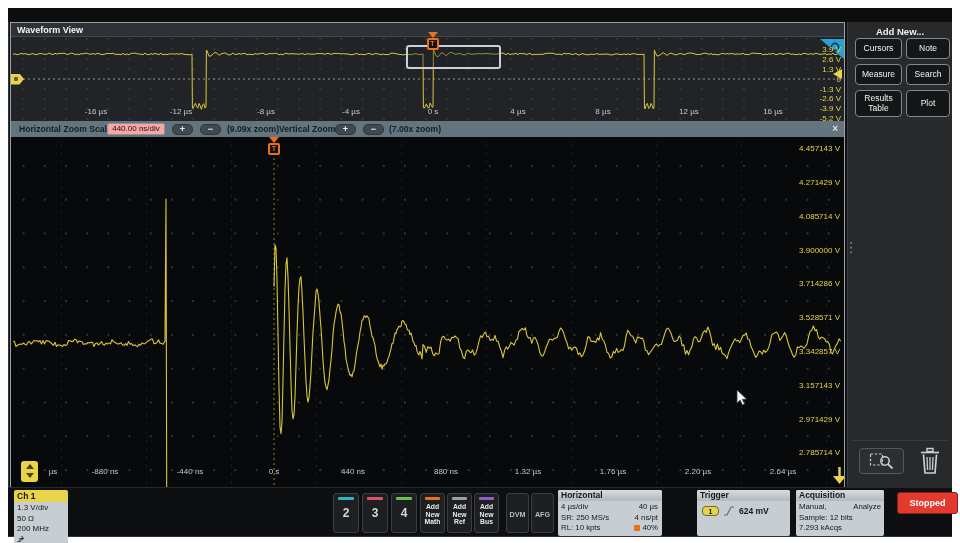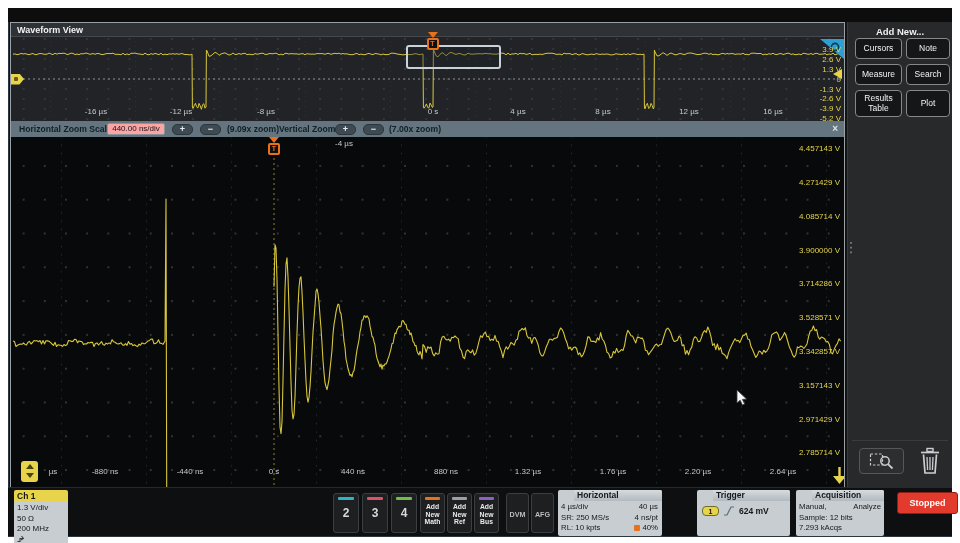--- a/index.html
+++ b/index.html
@@ -45,21 +45,21 @@
   .tool-btn{position:absolute;background:#2c2e2f;border:1px solid #55585a;border-radius:4px;display:flex;align-items:center;justify-content:center;cursor:pointer;}
   
   .bottom-bar{position:absolute;left:8px;top:487px;width:944px;height:49px;background:#0e0f10;border-top:1px solid #26282a;}
   .badge-hdr{background:#e8d44a;color:#141414;font-size:8.5px;font-weight:bold;line-height:12px;padding-left:3px;border-radius:2px 2px 0 0;}
   .badge-body{background:#c7cdd1;color:#16191b;font-size:8px;line-height:10.5px;padding:1px 3px;}
   .sq-btn{position:absolute;top:5px;width:26px;height:40px;background:#1d1f20;border:1px solid #3c3f41;border-radius:3px;cursor:pointer;}
   .sq-line{position:absolute;left:4px;right:4px;top:3px;height:3px;border-radius:1px;}
   .sq-num{position:absolute;left:0;top:12px;width:100%;text-align:center;font-size:12px;font-weight:bold;color:#d6d9db;}
   .add-txt{position:absolute;left:0;top:9px;width:100%;text-align:center;font-size:6.8px;line-height:7.5px;font-weight:bold;color:#e8eaec;}
   .panel{position:absolute;top:2px;height:46px;background:#c7cdd1;border-radius:2px;overflow:hidden;}
-  .panel-hdr{height:11px;background:linear-gradient(#d6dbde,#b2bac0);font-size:8.5px;font-weight:bold;color:#15191c;line-height:11px;padding-left:3px;margin-left:16px;}
+  .panel-hdr{height:11px;background:linear-gradient(#d6dbde,#b2bac0);font-size:8.5px;font-weight:bold;color:#15191c;line-height:11px;padding-left:3px;}
   .panel-line{font-size:7.8px;line-height:10.5px;color:#15191c;}
   .stopped{position:absolute;left:889px;top:4px;width:61px;height:22px;background:#e23b2e;border:1px solid #8d1f17;border-radius:3px;
            color:#fff;font-size:9px;font-weight:bold;text-align:center;line-height:20px;cursor:pointer;}
   svg{display:block;}
 </style>
 </head>
 <body>
 
 <div class="screen">
   <div class="app"></div>
@@ -101,21 +101,21 @@
           <div class="vtick" style="right:3px;top:38px;">0</div>
           <div class="vtick" style="right:3px;top:48px;">-1.3 V</div>
           <div class="vtick" style="right:3px;top:57px;">-2.6 V</div>
           <div class="vtick" style="right:3px;top:67px;">-3.9 V</div>
           <div class="vtick" style="right:3px;top:77px;">-5.2 V</div>
         </div>
       <div id="ov-tticks">
           <div class="ttick" style="left:69px;top:70px;width:32px;text-align:center;">-16 µs</div>
           <div class="ttick" style="left:154px;top:70px;width:32px;text-align:center;">-12 µs</div>
           <div class="ttick" style="left:239px;top:70px;width:32px;text-align:center;">-8 µs</div>
-          <div class="ttick" style="left:324px;top:70px;width:32px;margin-top:32px;">-4 µs</div>
+          <div class="ttick" style="left:324px;top:70px;width:32px;text-align:center;">-4 µs</div>
           <div class="ttick" style="left:406px;top:70px;width:32px;text-align:center;">0 s</div>
           <div class="ttick" style="left:491px;top:70px;width:32px;text-align:center;">4 µs</div>
           <div class="ttick" style="left:576px;top:70px;width:32px;text-align:center;">8 µs</div>
           <div class="ttick" style="left:662px;top:70px;width:32px;text-align:center;">12 µs</div>
           <div class="ttick" style="left:746px;top:70px;width:32px;text-align:center;">16 µs</div>
         </div>
     </div>
 
     <div class="zoom-toolbar">
       <div class="zt-label" style="left:8px;">Horizontal Zoom Scale</div>

